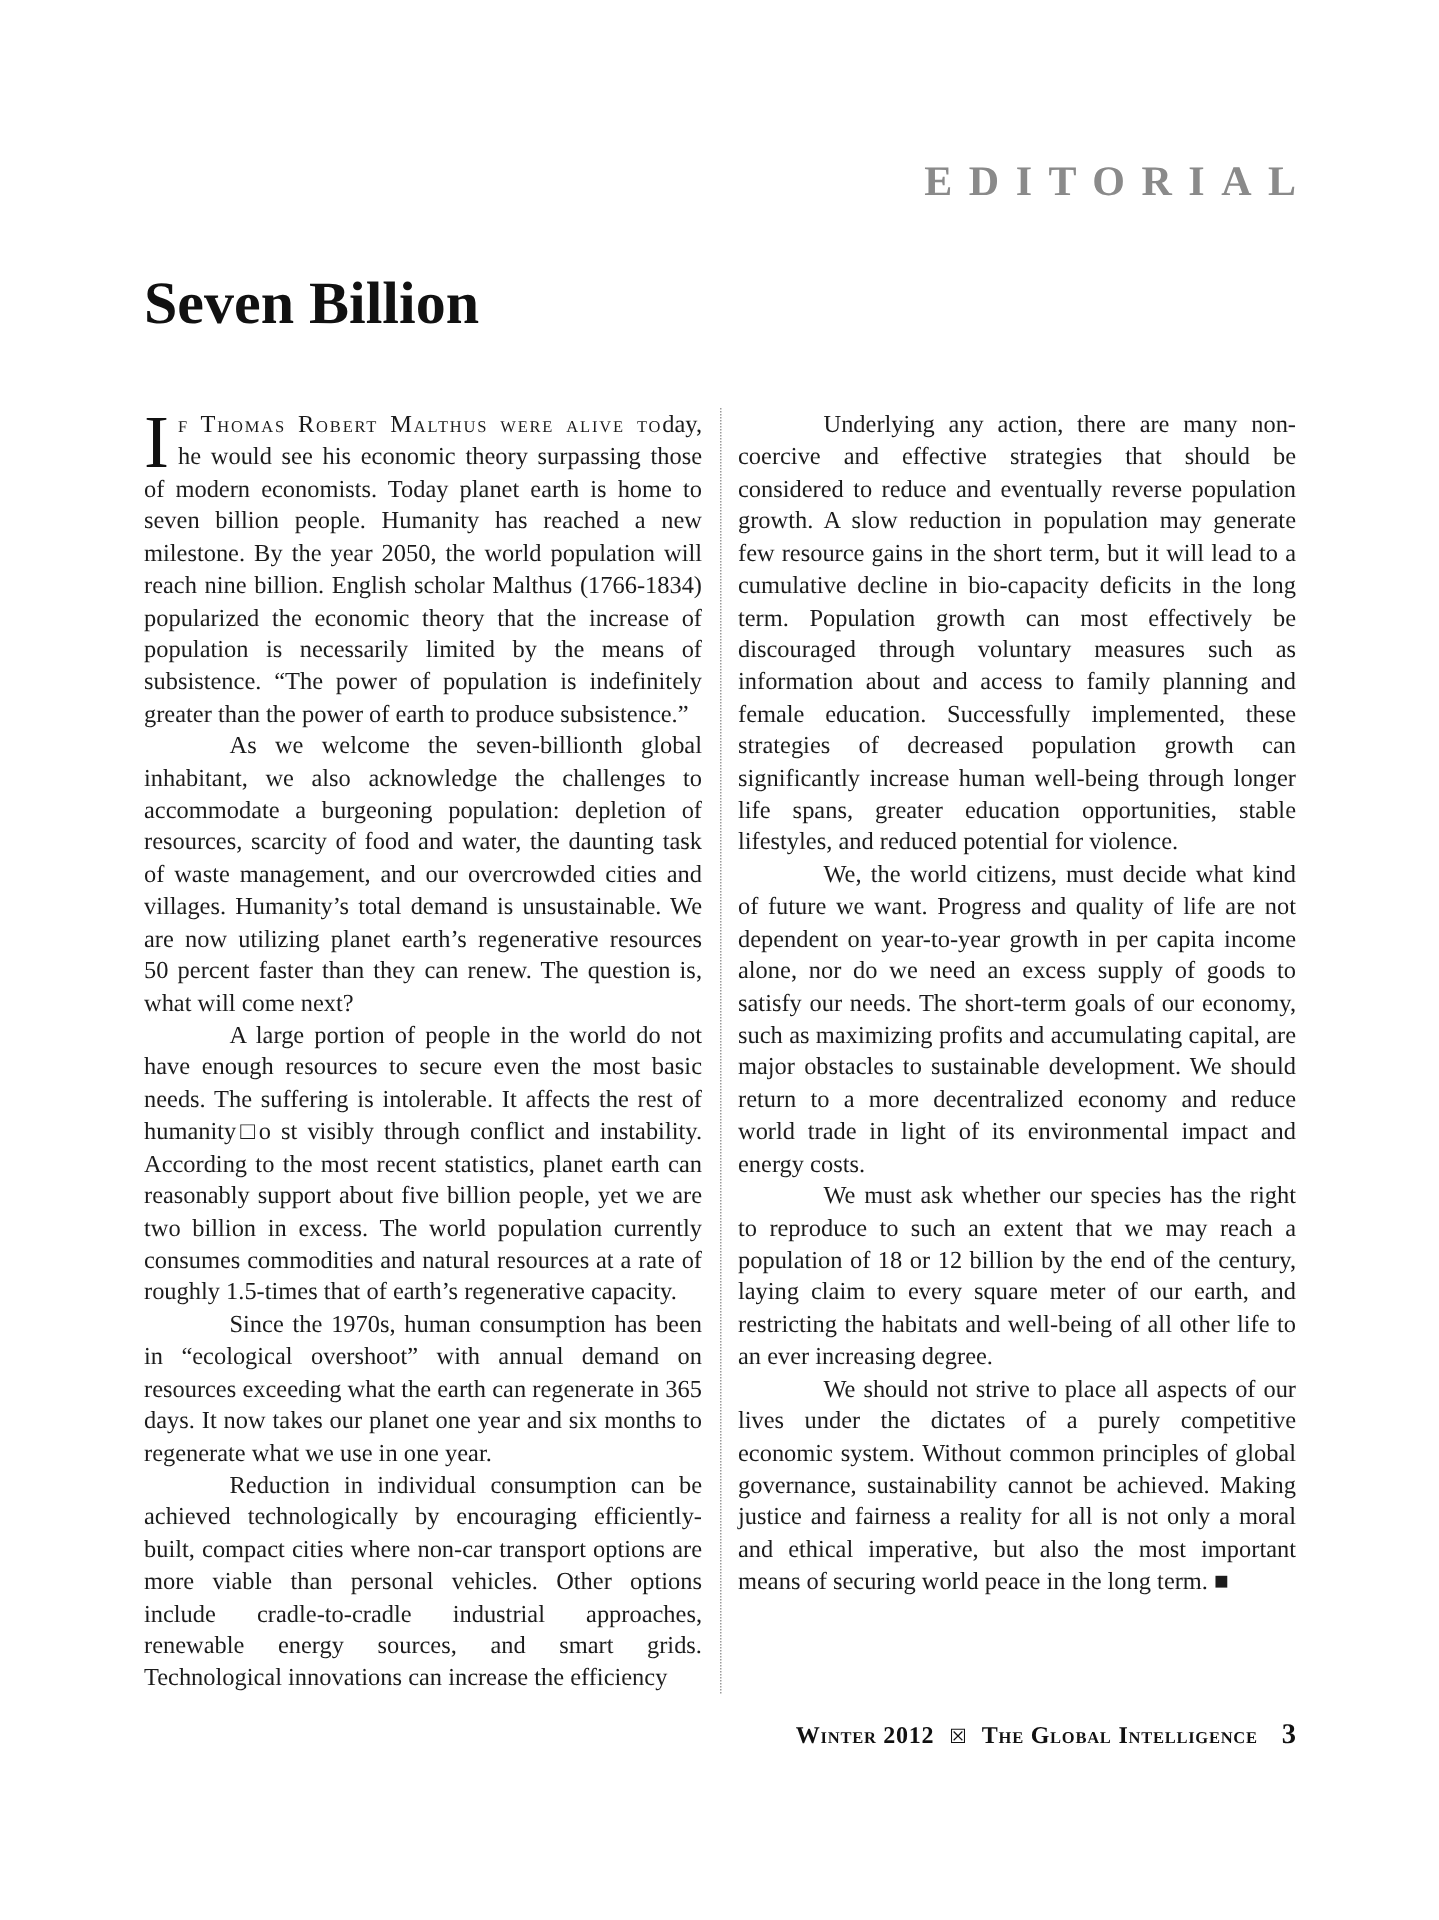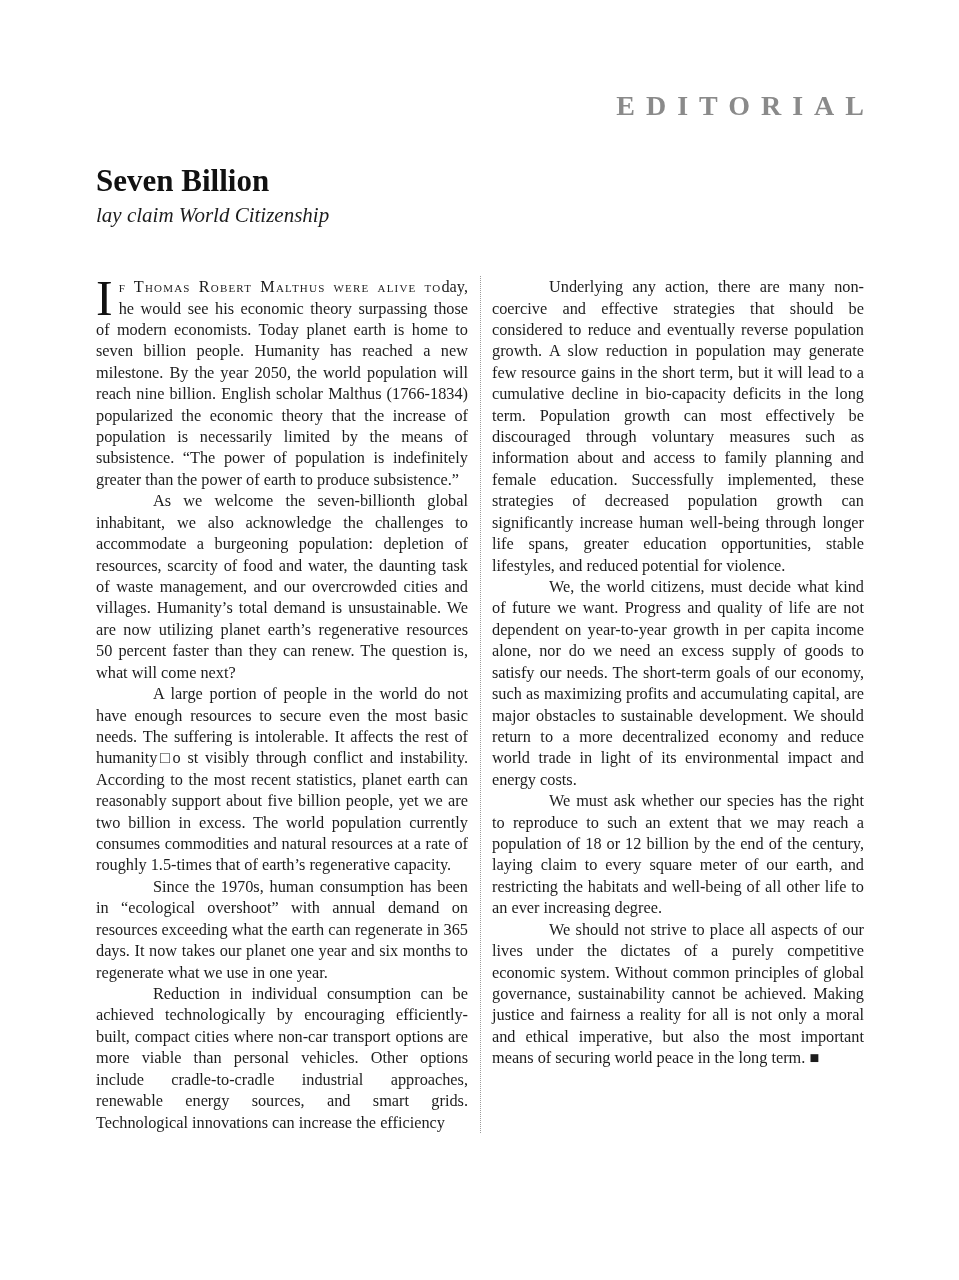--- a/index.html
+++ b/index.html
@@ -13,39 +13,39 @@
     font-family: "Liberation Serif", serif;
     color: #1c1c1c;
     position: relative;
     overflow: hidden;
   }
   .page {
     position: relative;
     width: 959px;
     height: 1210px;
     box-sizing: border-box;
-    padding: 0 95px 0 96px;
+    padding: 16px 95px 0 96px;
   }
   .section-header {
     padding-top: 90px;
     text-align: right;
   }
   .section-title {
     display: inline-block;
     font-size: 28px;
     font-weight: 600;
     letter-spacing: 11px;
     color: #8a8a8a;
     margin-right: -11px; 
   }
   .title-block {
     margin-top: 42px;
   }
   .article-title {
-    font-size: 31px;
+    font-size: 40px;
     font-weight: bold;
     margin: 0;
     line-height: 1.1;
     color: #111111;
   }
   .article-subtitle {
     font-style: italic;
     font-size: 21px;
     margin-top: 5px;
     color: #1c1c1c;
@@ -114,34 +114,39 @@
 <body>
 
 <div class="page">
 
   <div class="section-header">
     <span class="section-title">EDITORIAL</span>
   </div>
 
   <div class="title-block">
     <h1 class="article-title">Seven Billion</h1>
-    <div class="article-subtitle">lay claim World Citizenship</div>
   </div>
 
   <div class="columns">
     <div class="col" id="col-left">
         <p class="para has-dropcap"><span class="dropcap">I</span><span class="small-caps">f Thomas Robert Malthus were alive to</span>day, he would see his economic theory surpassing those of modern economists. Today planet earth is home to seven billion people. Humanity has reached a new milestone. By the year 2050, the world population will reach nine billion. English scholar Malthus (1766-1834) popularized the economic theory that the increase of population is necessarily limited by the means of subsistence. “The power of population is indefinitely greater than the power of earth to produce subsistence.”</p>
         <p class="para">As we welcome the seven-billionth global inhabitant, we also acknowledge the challenges to accommodate a burgeoning population: depletion of resources, scarcity of food and water, the daunting task of waste management, and our overcrowded cities and villages. Humanity’s total demand is unsustainable. We are now utilizing planet earth’s regenerative resources 50 percent faster than they can renew. The question is, what will come next?</p>
         <p class="para">A large portion of people in the world do not have enough resources to secure even the most basic needs. The suffering is intolerable. It affects the rest of humanity□o st visibly through conflict and instability. According to the most recent statistics, planet earth can reasonably support about five billion people, yet we are two billion in excess. The world population currently consumes commodities and natural resources at a rate of roughly 1.5-times that of earth’s regenerative capacity.</p>
         <p class="para">Since the 1970s, human consumption has been in “ecological overshoot” with annual demand on resources exceeding what the earth can regenerate in 365 days. It now takes our planet one year and six months to regenerate what we use in one year.</p>
         <p class="para">Reduction in individual consumption can be achieved technologically by encouraging efficiently-built, compact cities where non-car transport options are more viable than personal vehicles. Other options include cradle-to-cradle industrial approaches, renewable energy sources, and smart grids. Technological innovations can increase the efficiency</p>
       </div>
     <div class="divider"></div>
     <div class="col" id="col-right">
         <p class="para">Underlying any action, there are many non-coercive and effective strategies that should be considered to reduce and eventually reverse population growth. A slow reduction in population may generate few resource gains in the short term, but it will lead to a cumulative decline in bio-capacity deficits in the long term. Population growth can most effectively be discouraged through voluntary measures such as information about and access to family planning and female education. Successfully implemented, these strategies of decreased population growth can significantly increase human well-being through longer life spans, greater education opportunities, stable lifestyles, and reduced potential for violence.</p>
         <p class="para">We, the world citizens, must decide what kind of future we want. Progress and quality of life are not dependent on year-to-year growth in per capita income alone, nor do we need an excess supply of goods to satisfy our needs. The short-term goals of our economy, such as maximizing profits and accumulating capital, are major obstacles to sustainable development. We should return to a more decentralized economy and reduce world trade in light of its environmental impact and energy costs.</p>
         <p class="para">We must ask whether our species has the right to reproduce to such an extent that we may reach a population of 18 or 12 billion by the end of the century, laying claim to every square meter of our earth, and restricting the habitats and well-being of all other life to an ever increasing degree.</p>
         <p class="para">We should not strive to place all aspects of our lives under the dictates of a purely competitive economic system. Without common principles of global governance, sustainability cannot be achieved. Making justice and fairness a reality for all is not only a moral and ethical imperative, but also the most important means of securing world peace in the long term. ■</p>
       </div>
   </div>
 
+  <div class="page-footer">
+    <span class="footer-sc">Winter 2012</span>
+    <span class="footer-separator">☒</span>
+    <span class="footer-sc">The Global Intelligence</span>
+    <span class="footer-page">3</span>
+  </div>
 
 </div>
 
 </body></html>

